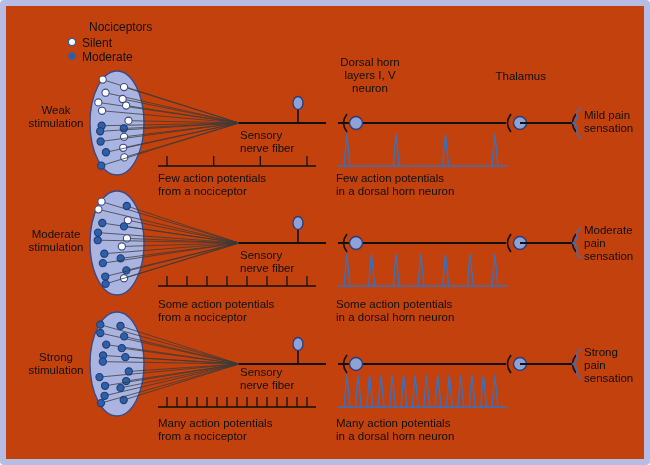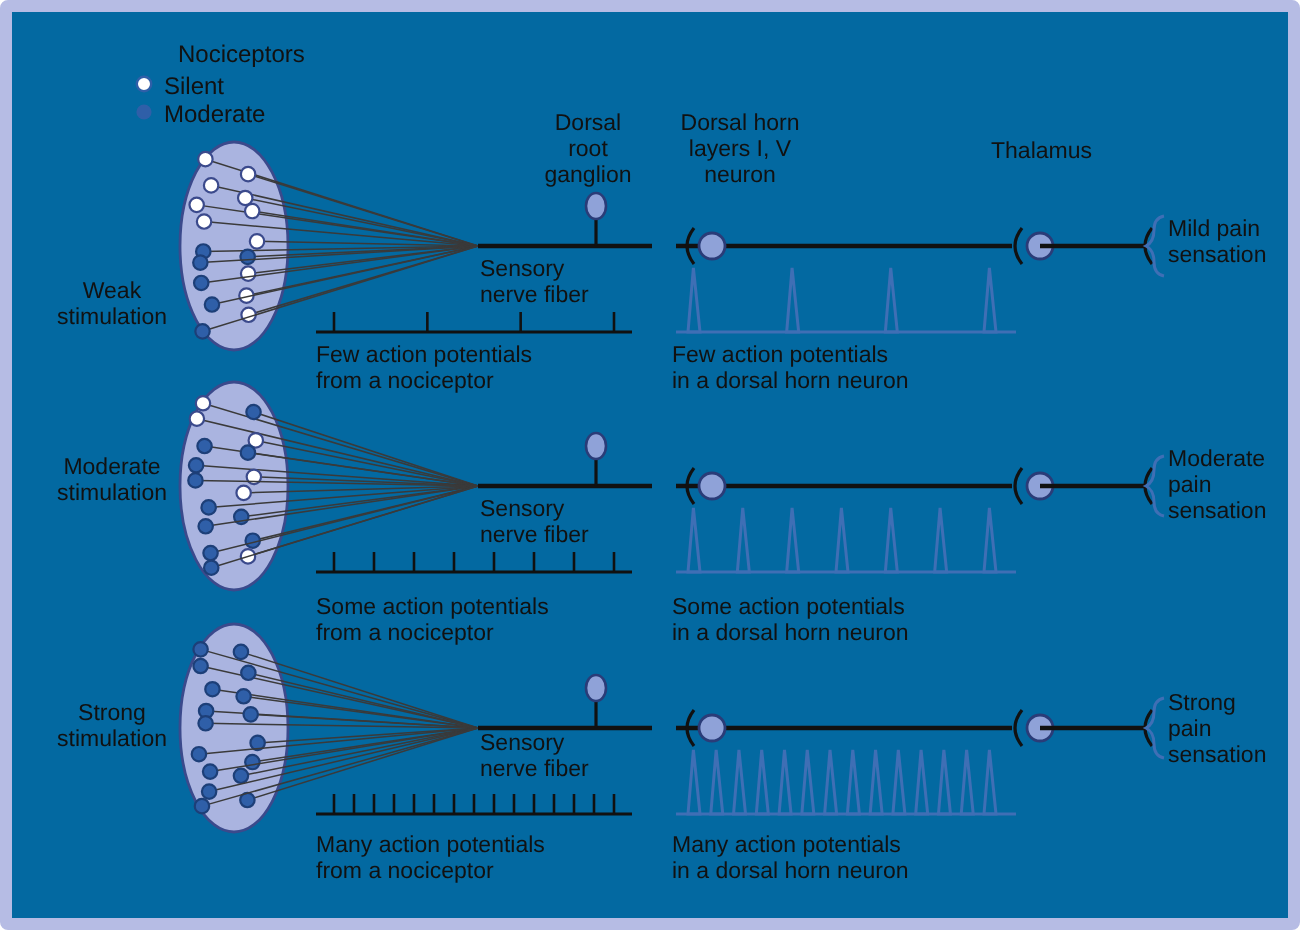--- a/index.html
+++ b/index.html
@@ -18,21 +18,21 @@
     width: 650px;
     height: 465px;
     box-sizing: border-box;
     background: #ffffff;
     border: 6px solid #b6bce4;
     border-radius: 4px;
   }
   #figure-inner {
     position: absolute;
     inset: 0;
-    background: #0369a1;
+    background: #c2410c;
     padding-left: 12px;
   }
   svg.layer {
     position: absolute;
     left: 0;
     top: 0;
     width: 638px;
     height: 453px;
     overflow: visible;
   }
@@ -65,23 +65,20 @@
 
     <div class="legend-title" style="left:83px; top:14px;">Nociceptors</div>
 
     <svg class="layer" style="z-index:3;">
       <circle cx="66" cy="36" r="3.6" fill="#ffffff" stroke="#2f5fa8" stroke-width="1.2"></circle>
       <circle cx="66" cy="50" r="3.8" fill="#2f5fa8"></circle>
     </svg>
     <div class="legend-row" style="left:76px; top:30px;">Silent</div>
     <div class="legend-row" style="left:76px; top:44px;">Moderate</div>
 
-    <div class="lbl c" style="left:252px; top:50px; width:72px;">Dorsal
-root
-ganglion</div>
     <div class="lbl c" style="left:318px; top:50px; width:92px;">Dorsal horn
 layers I, V
 neuron</div>
     <div class="lbl c" style="left:470px; top:64px; width:70px;text-align:right;">Thalamus</div>
 
     <svg class="layer" id="diagram" style="z-index:2;">
         <ellipse cx="111" cy="117" rx="27" ry="52" fill="#aab4e0" stroke="#3b4a8c" stroke-width="1.4"></ellipse>
         <line x1="96.69710648148148" y1="73.58226155894455" x2="233" y2="117" stroke="#3a3a3a" stroke-width="0.75"></line>
         <circle cx="96.69710648148148" cy="73.58226155894455" r="3.6" fill="#ffffff" stroke="#3b4a8c" stroke-width="1.1"></circle>
         <line x1="118.0488888888889" y1="81.06653261922051" x2="233" y2="117" stroke="#3a3a3a" stroke-width="0.75"></line>
@@ -272,21 +269,21 @@
         <path d="M 406.3076923076923 401 L 409.0076923076923 369 L 412.3076923076923 401 Z" fill="none" stroke="#3f6fb5" stroke-width="1.5" stroke-linejoin="miter"></path>
         <path d="M 417.6923076923077 401 L 420.39230769230767 369 L 423.6923076923077 401 Z" fill="none" stroke="#3f6fb5" stroke-width="1.5" stroke-linejoin="miter"></path>
         <path d="M 429.0769230769231 401 L 431.7769230769231 369 L 435.0769230769231 401 Z" fill="none" stroke="#3f6fb5" stroke-width="1.5" stroke-linejoin="miter"></path>
         <path d="M 440.46153846153845 401 L 443.16153846153844 369 L 446.46153846153845 401 Z" fill="none" stroke="#3f6fb5" stroke-width="1.5" stroke-linejoin="miter"></path>
         <path d="M 451.8461538461538 401 L 454.5461538461538 369 L 457.8461538461538 401 Z" fill="none" stroke="#3f6fb5" stroke-width="1.5" stroke-linejoin="miter"></path>
         <path d="M 463.2307692307692 401 L 465.9307692307692 369 L 469.2307692307692 401 Z" fill="none" stroke="#3f6fb5" stroke-width="1.5" stroke-linejoin="miter"></path>
         <path d="M 474.61538461538464 401 L 477.31538461538463 369 L 480.61538461538464 401 Z" fill="none" stroke="#3f6fb5" stroke-width="1.5" stroke-linejoin="miter"></path>
         <path d="M 486 401 L 488.7 369 L 492 401 Z" fill="none" stroke="#3f6fb5" stroke-width="1.5" stroke-linejoin="miter"></path>
       </svg>
 
-    <div class="lbl c" style="left:12px; top:98px; width:76px;margin-top:36px;">Weak
+    <div class="lbl c" style="left:12px; top:98px; width:76px;">Weak
 stimulation</div>
     <div class="lbl l" style="left:234px; top:123px; width:84px;">Sensory
 nerve fiber</div>
     <div class="lbl l" style="left:152px; top:166px; width:160px;">Few action potentials
 from a nociceptor</div>
     <div class="lbl l" style="left:330px; top:166px; width:176px;">Few action potentials
 in a dorsal horn neuron</div>
     <div class="lbl l" style="left:578px; top:103px; width:68px;">Mild pain
 sensation</div>
 

